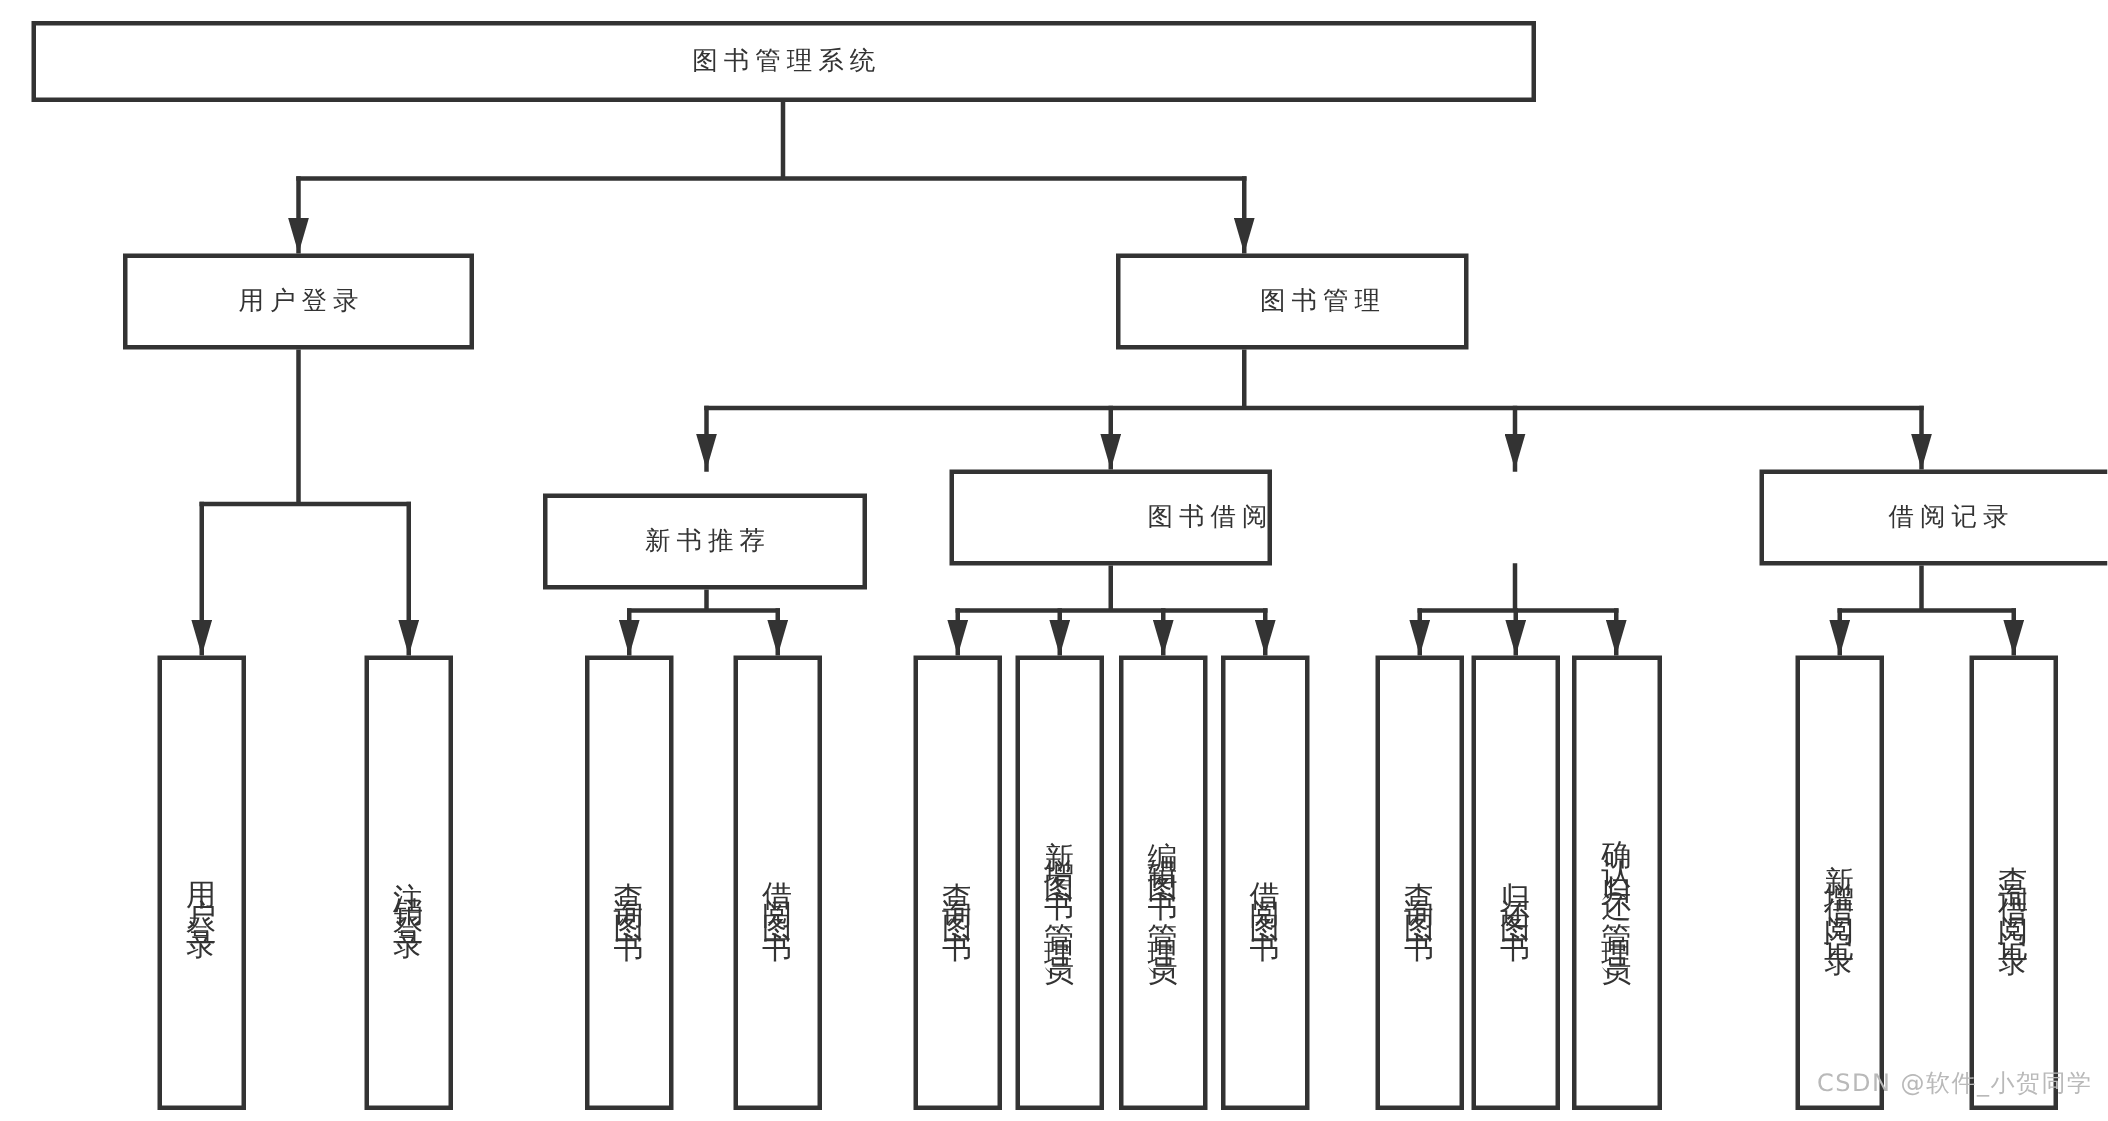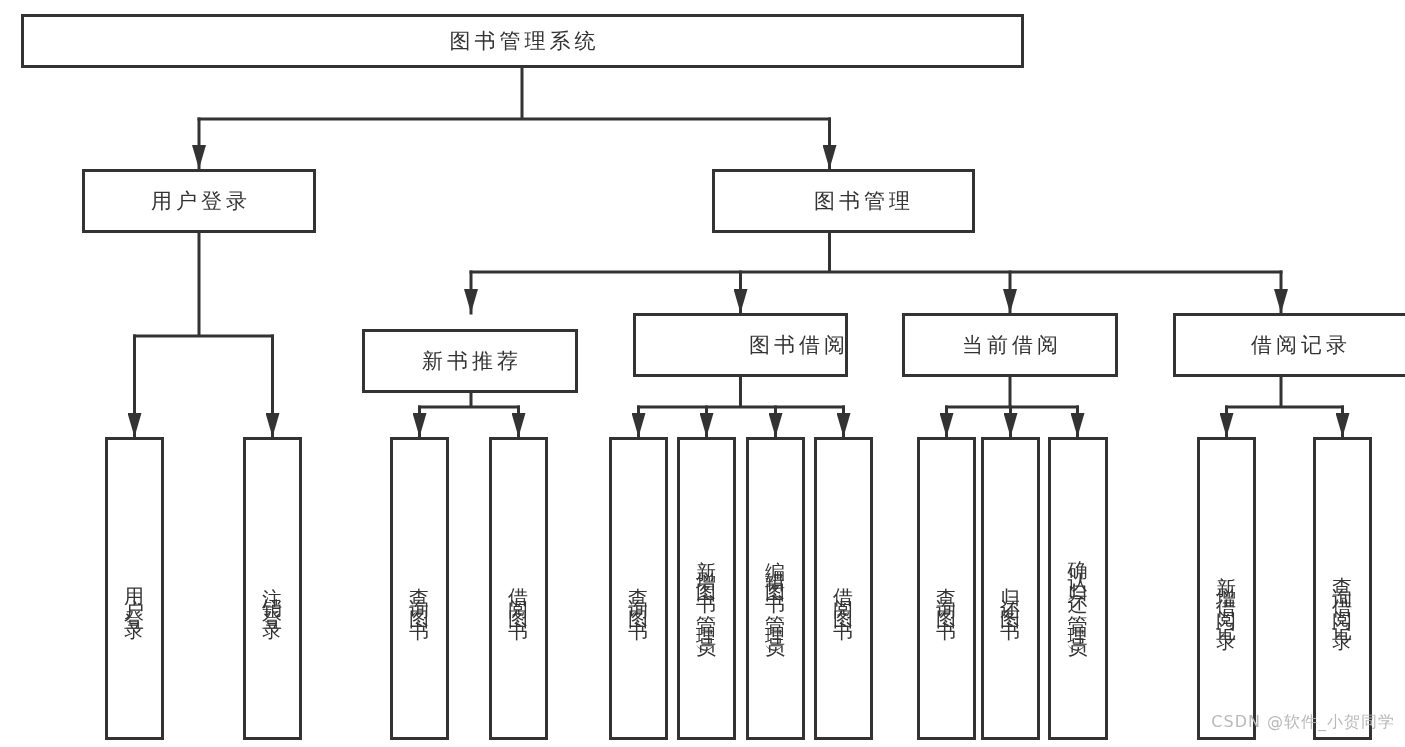--- a/index.html
+++ b/index.html
@@ -12,21 +12,21 @@
     overflow:hidden;
   }
   .wires{position:absolute;left:0;top:0;width:1405px;height:747px;}
   .node{
     position:absolute;
     box-sizing:border-box;
     background:#ffffff;
     border:3px solid #333333;
     display:flex;align-items:center;justify-content:center;
     text-align:center;
-    font-size:21px;
+    font-size:17px;
     letter-spacing:4px;
     line-height:1;
     white-space:nowrap;
   }
   .node .hlabel{display:block;margin-right:-4px;}
   .leaf{
     position:absolute;
     box-sizing:border-box;
     background:#ffffff;
     border:3px solid #333333;
@@ -98,32 +98,29 @@
     </g>
   </svg>
 
   <div class="node" style="left:21px;top:14px;width:1003px;height:54px;">
     <span class="hlabel">图书管理系统</span>
   </div>
 
   <div class="node" style="left:82px;top:169px;width:234px;height:64px;">
     <span class="hlabel">用户登录</span>
   </div>
-  <div class="node" style="left:712px;top:169px;width:263px;height:64px;padding-left:37px;">
+  <div class="node" style="left:744px;top:169px;width:235px;height:64px;padding-left:37px;">
     <span class="hlabel">图书管理</span>
   </div>
 
   <div class="node" style="left:362px;top:329px;width:216px;height:64px;">
     <span class="hlabel">新书推荐</span>
   </div>
   <div class="node" style="left:633px;top:313px;width:215px;height:64px;justify-content:flex-end;">
     <span class="hlabel">图书借阅</span>
-  </div>
-  <div class="node" style="left:902px;top:313px;width:216px;height:64px;">
-    <span class="hlabel">当前借阅</span>
   </div>
   <div class="node" style="left:1173px;top:313px;width:252px;height:64px;">
     <span class="hlabel">借阅记录</span>
   </div>
 
   <div class="leaf" style="left:105px;top:437px;width:59px;height:303px;">
     <span class="vlabel">用户登录</span>
   </div>
   <div class="leaf" style="left:243px;top:437px;width:59px;height:303px;">
     <span class="vlabel">注销登录</span>

